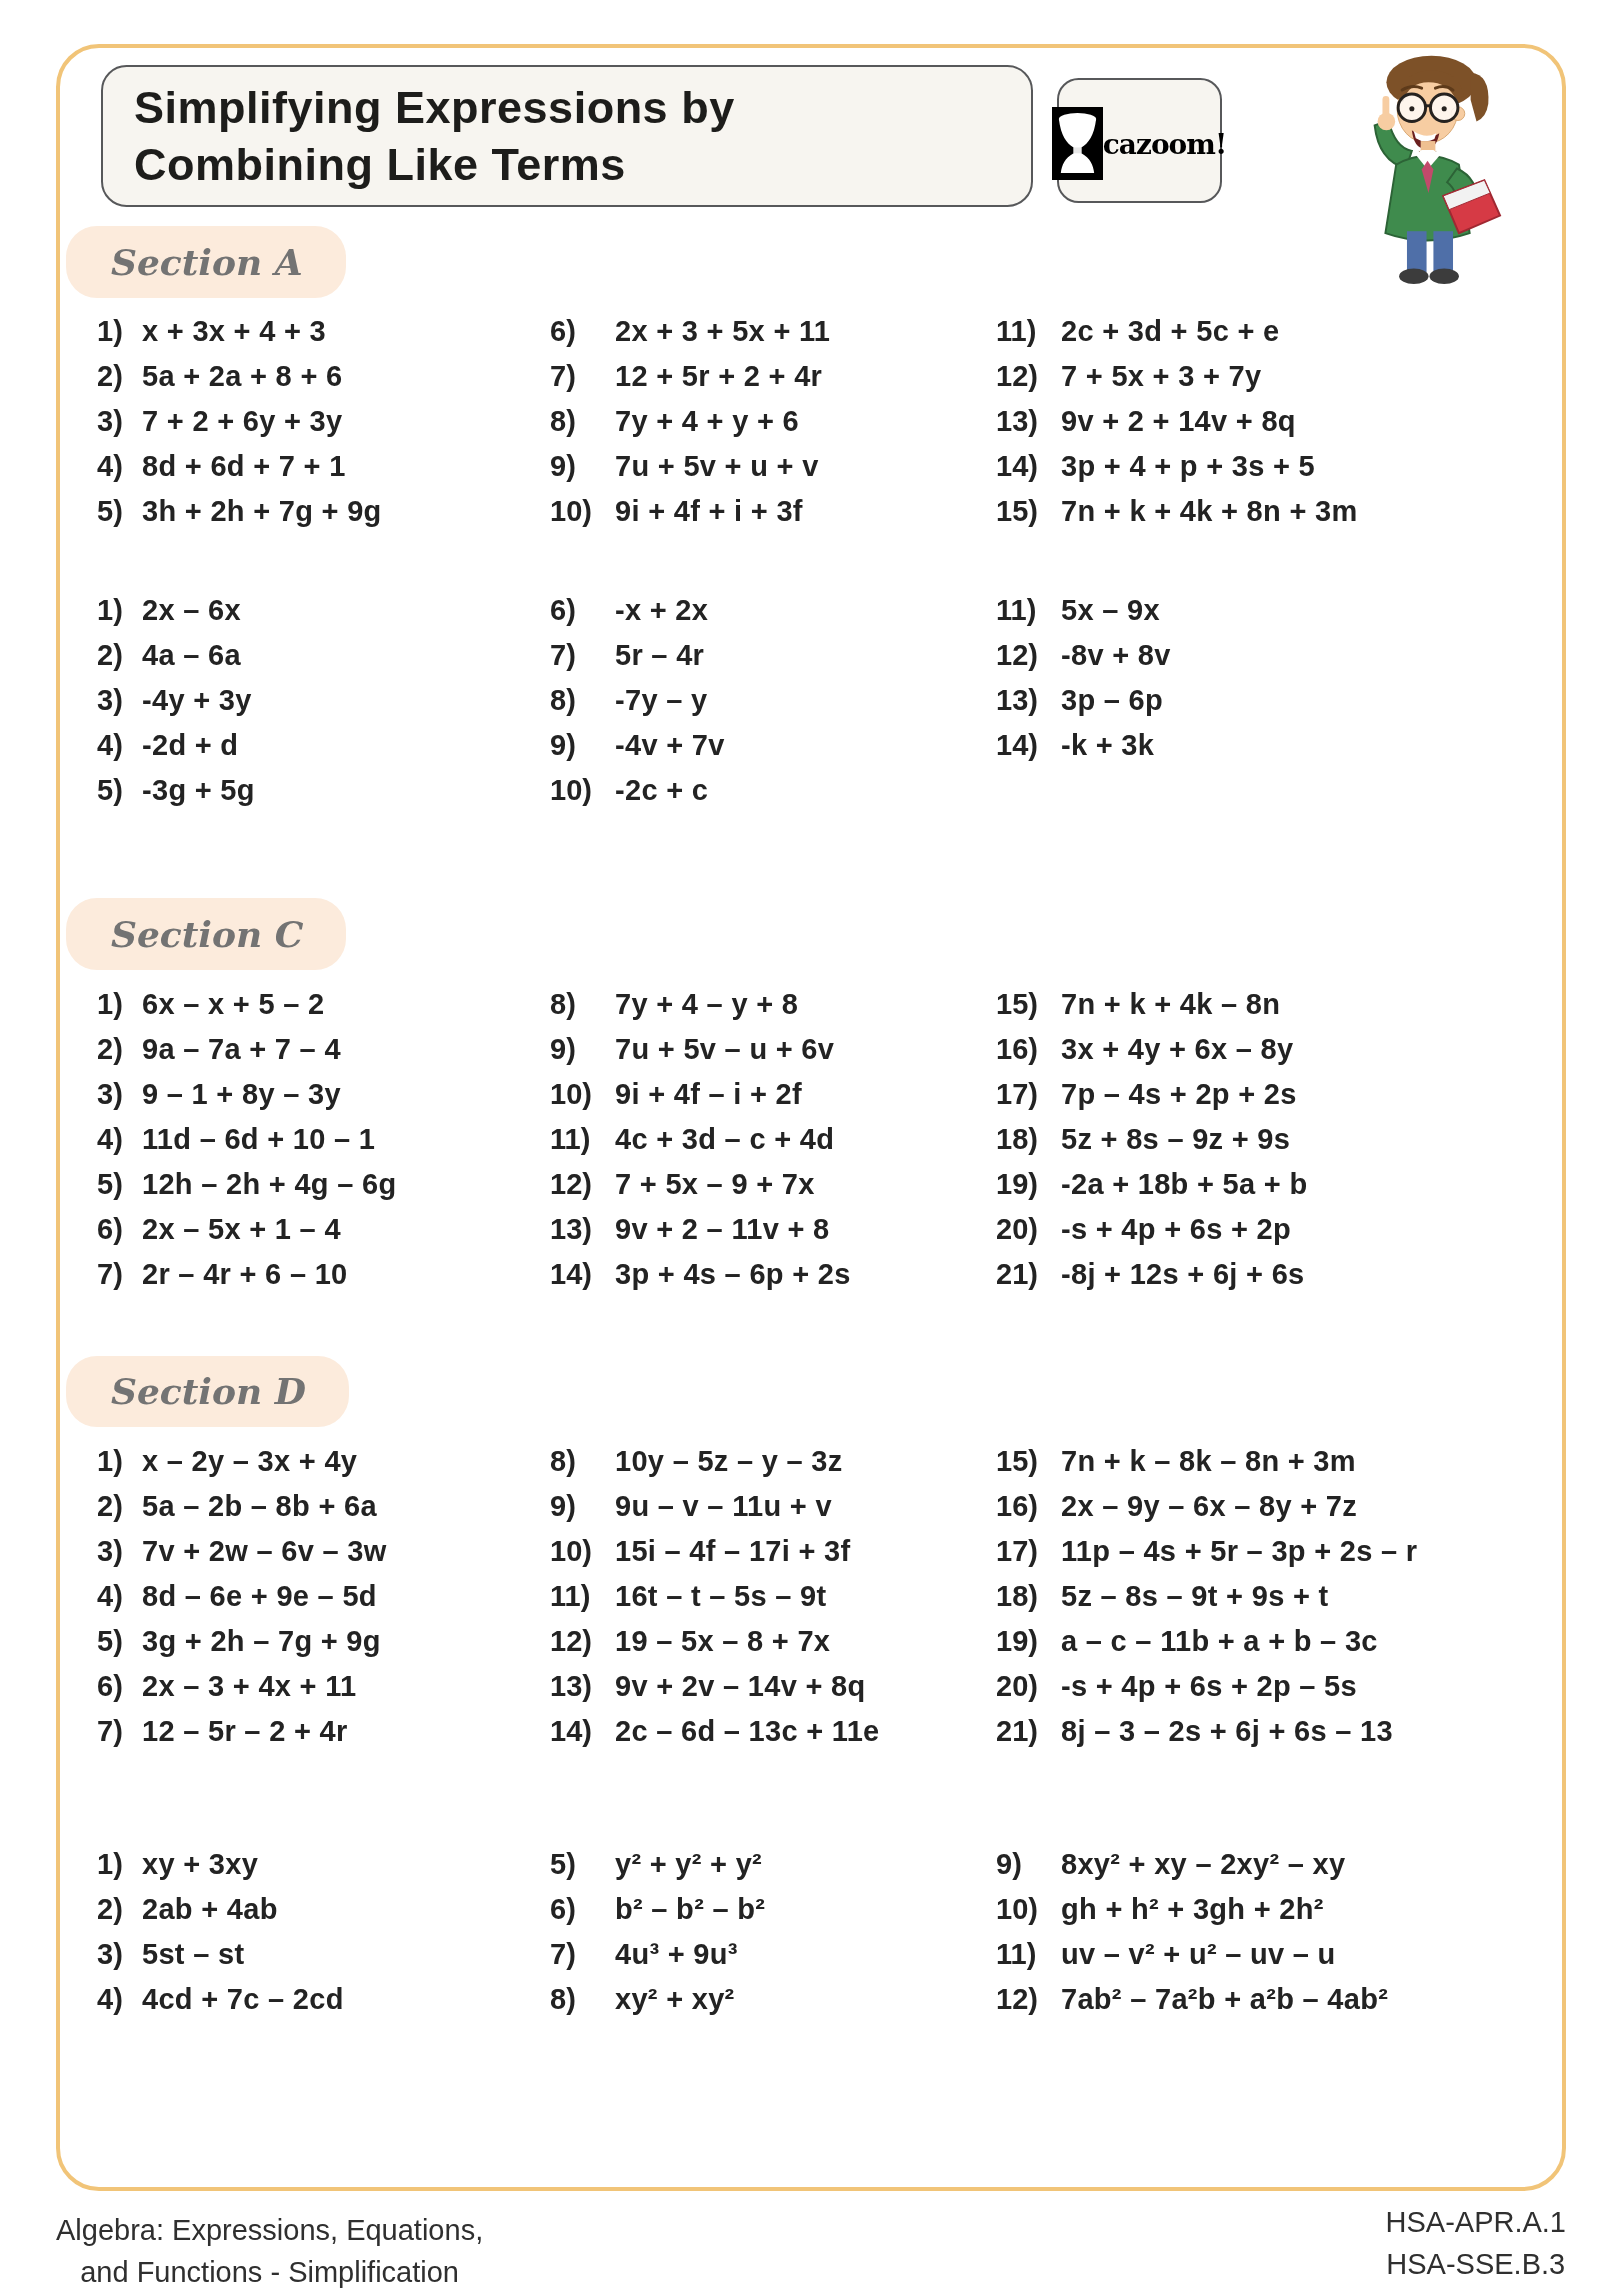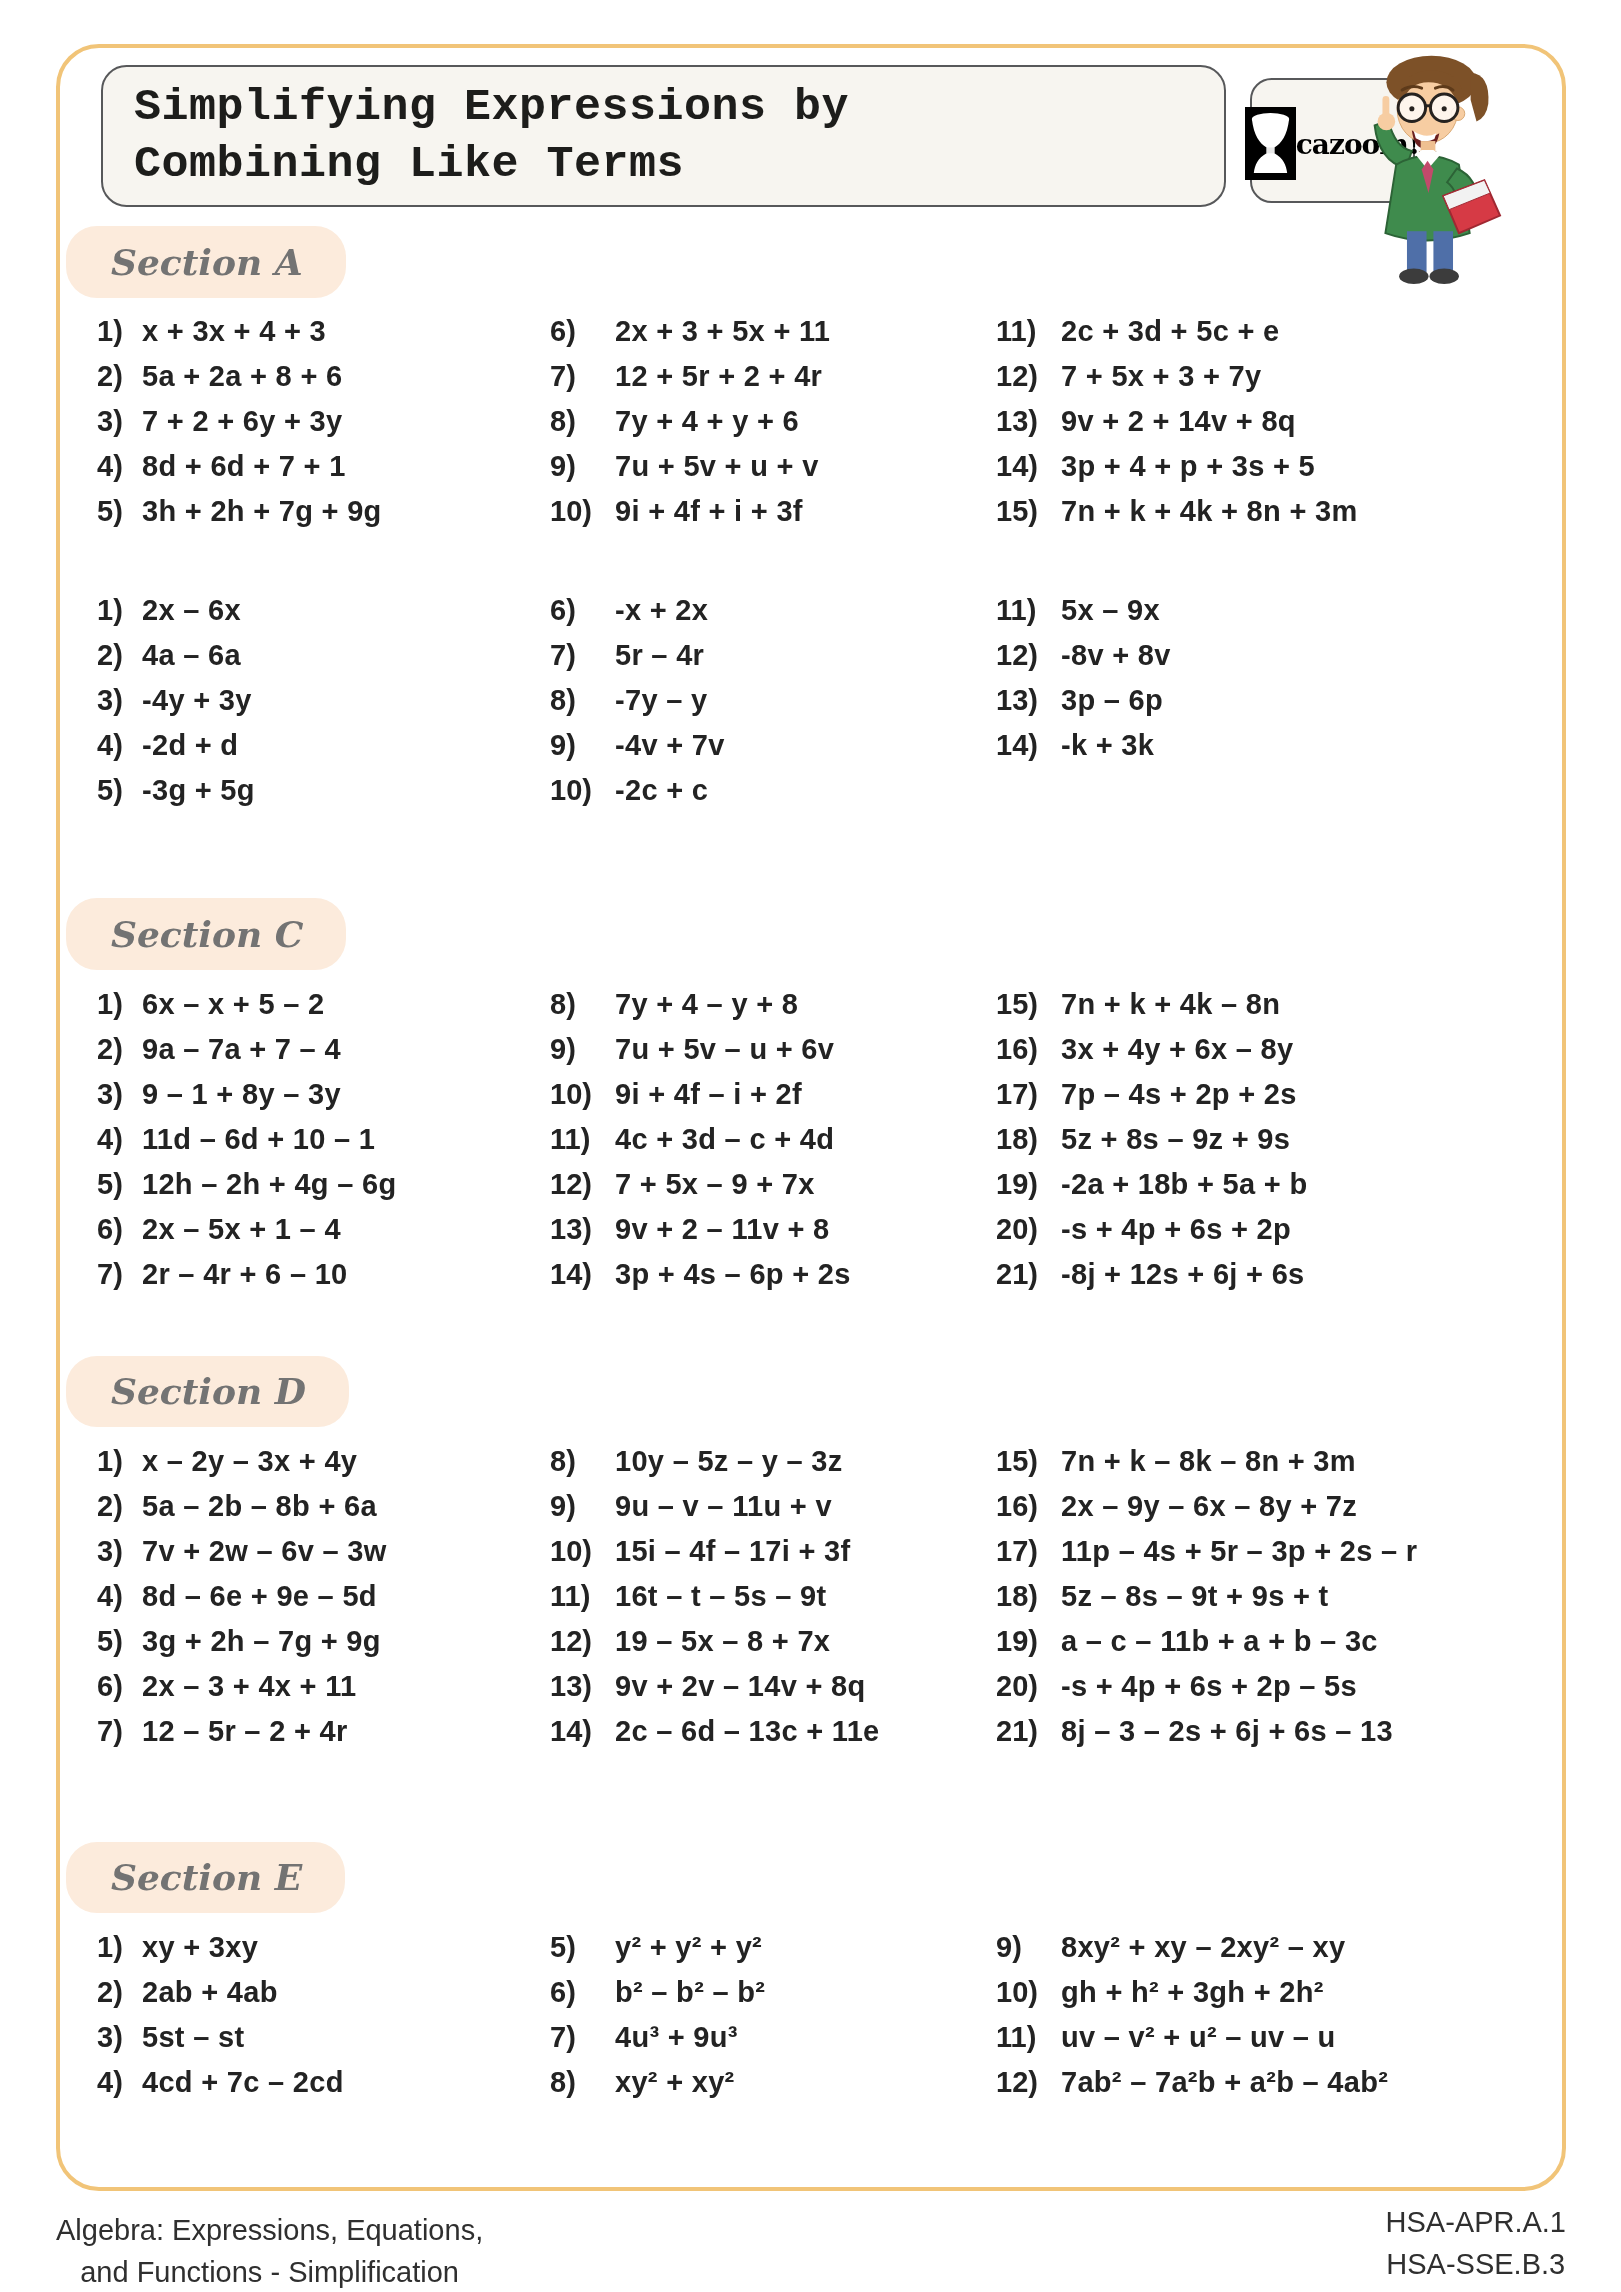--- a/index.html
+++ b/index.html
@@ -8,22 +8,22 @@
 
   .page { position:relative; width:1621px; height:2293px; background:#ffffff; overflow:hidden; }
 
   .frame {
     position:absolute; left:56px; top:44px; width:1510px; height:2147px;
     border:4.9px solid #f1c478; border-radius:43px; background:#ffffff;
   }
 
   .header-row { display:flex; margin:16.7px 0 0 41px; }
   .title-box {
-    width:1125px; height:142px; border:2.9px solid #57585a; border-radius:25.5px;
-    background:#f7f5f0; display:flex; align-items:center; padding-left:31px;font-family:Liberation Mono, monospace;
+    width:932px; height:142px; border:2.9px solid #57585a; border-radius:25.5px;
+    background:#f7f5f0; display:flex; align-items:center; padding-left:31px;
   }
   .title { font-size:45px; font-weight:bold; line-height:57px; color:#1d1d1b; letter-spacing:0.5px; }
 
   .logo-box {
     width:165px; height:125px; border:2.9px solid #57585a; border-radius:21.6px;
     background:#f7f5f0; margin:13.7px 0 0 23.5px;
     display:flex; flex-direction:row; align-items:center; justify-content:center; padding-top:5.9px;
   }
   .drum-plate { width:63px; height:73px; background:#000; display:flex; align-items:center; justify-content:center; }
   .logo-text {
@@ -400,21 +400,21 @@
               <div class="item">
                 <span class="num">20)</span>
                 <span class="expr">-s + 4p + 6s + 2p – 5s</span>
               </div>
               <div class="item">
                 <span class="num">21)</span>
                 <span class="expr">8j – 3 – 2s + 6j + 6s – 13</span>
               </div>
             </div>
           </div></div>
-        <div class="section"><div class="section-header">Section E</div><div class="section-body">
+        <div class="section"><div class="section-body">
             <div class="col">
               <div class="item">
                 <span class="num">1)</span>
                 <span class="expr">xy + 3xy</span>
               </div>
               <div class="item">
                 <span class="num">2)</span>
                 <span class="expr">2ab + 4ab</span>
               </div>
               <div class="item">

